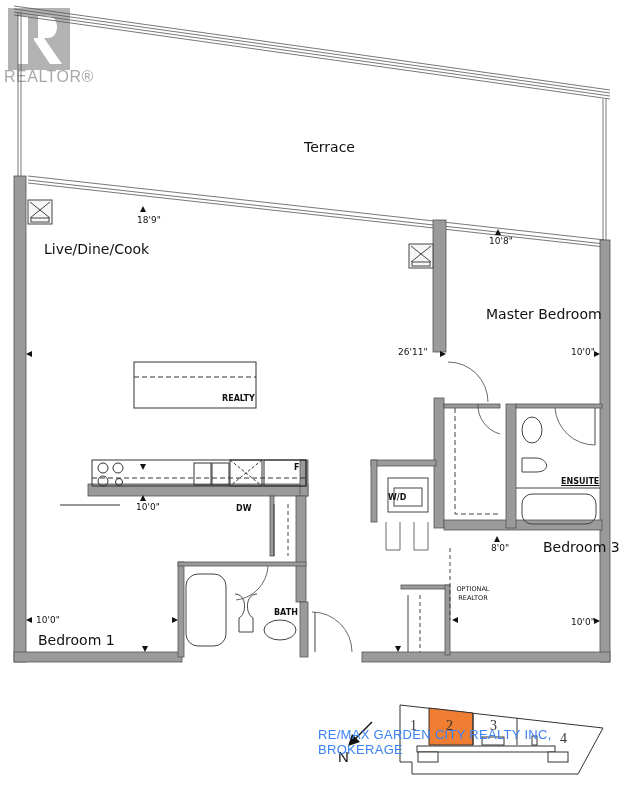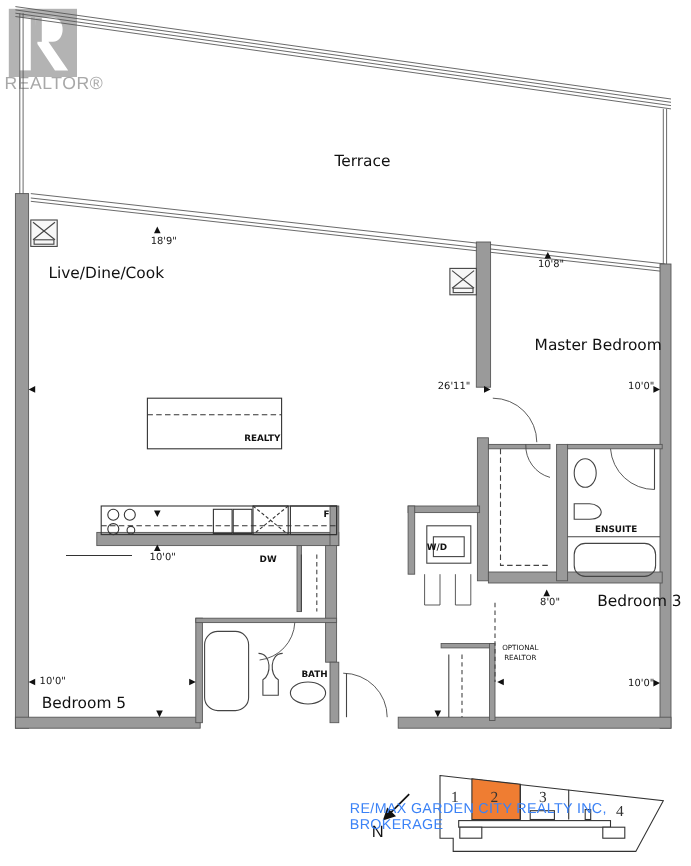--- a/index.html
+++ b/index.html
@@ -181,28 +181,28 @@
 
   <g>
     <line x1="352" y1="742" x2="372" y2="722" stroke="#111" stroke-width="1.5"></line>
     <polygon points="348,746 352,734 360,742" fill="#111"></polygon>
   </g>
 </svg>
 
 <div class="lbl room" style="left:304px;top:121px;margin-top:18px;">Terrace</div>
 <div class="lbl room" style="left:44px;top:241px;">Live/Dine/Cook</div>
 <div class="lbl room" style="left:486px;top:267px;margin-top:39px;">Master Bedroom</div>
-<div class="lbl room" style="left:38px;top:632px;">Bedroom 5</div>
+<div class="lbl room" style="left:38px;top:632px;">Bedroom 1</div>
 <div class="lbl room" style="left:543px;top:539px;">Bedroom 3</div>
 
 <div class="lbl small" style="left:222px;top:394px;">REALTY</div>
 <div class="lbl small" style="left:236px;top:462px;margin-top:42px;">DW</div>
 <div class="lbl small" style="left:294px;top:463px;">F</div>
 <div class="lbl small" style="left:388px;top:493px;">W/D</div>
-<div class="lbl small" style="left:541px;top:477px;">ENSUITE</div>
+<div class="lbl small" style="left:561px;top:477px;text-decoration:underline;">ENSUITE</div>
 <div class="lbl small" style="left:255px;top:608px;padding-left:19px;">BATH</div>
 <div class="lbl tiny" style="left:453px;top:585px;width:40px;white-space:normal;">OPTIONAL REALTOR</div>
 
 <div class="lbl dim" style="left:137px;top:215px;">18'9"</div>
 <div class="lbl dim" style="left:398px;top:347px;">26'11"</div>
 <div class="lbl dim" style="left:136px;top:502px;">10'0"</div>
 <div class="lbl dim" style="left:489px;top:236px;">10'8"</div>
 <div class="lbl dim" style="left:571px;top:347px;">10'0"</div>
 <div class="lbl dim" style="left:491px;top:543px;">8'0"</div>
 <div class="lbl dim" style="left:571px;top:617px;">10'0"</div>

